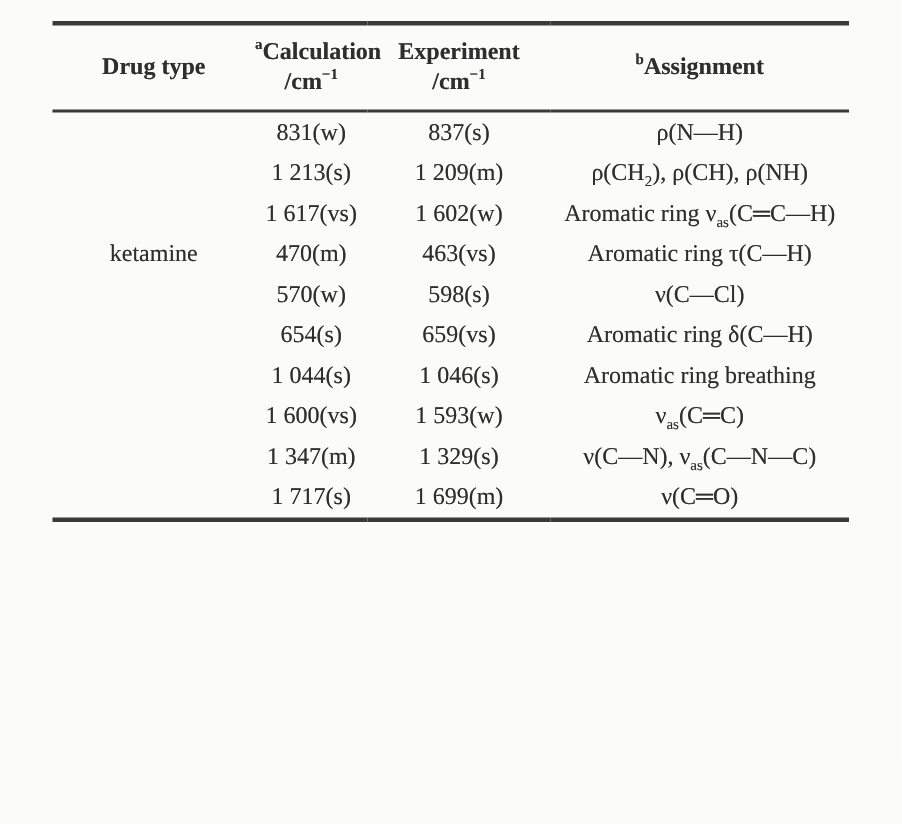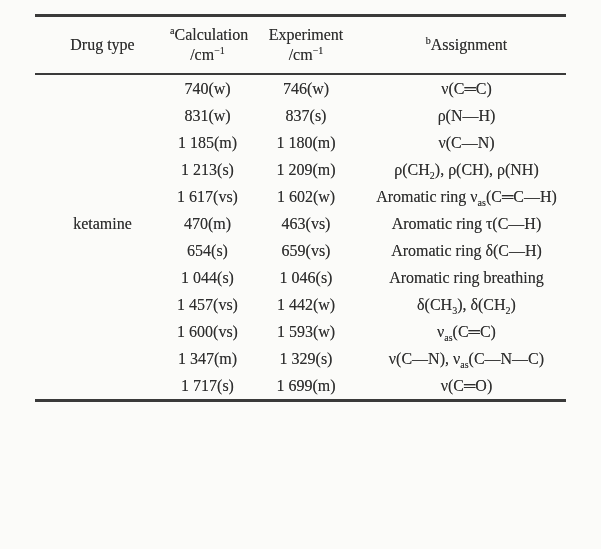--- a/index.html
+++ b/index.html
@@ -20,21 +20,21 @@
     width: 531px;
     border-top: 3px solid #3a3a3a;
     border-bottom: 3px solid #3a3a3a;
     text-shadow: 0 0 0.4px rgba(40,40,40,0.55);
   }
   col.c1 { width: 135px; }
   col.c2 { width: 75px; }
   col.c3 { width: 122px; }
   col.c4 { width: 199px; }
   thead th {
-    font-weight: normal;
+    font-weight: bold;
     border-bottom: 2px solid #3a3a3a;
     height: 56px;
     text-align: center;
     vertical-align: middle;
     padding: 0;
   }
   .hdr-line { line-height: 1.25; }
   tbody td {
     height: 27px;
     padding: 0;
@@ -70,41 +70,29 @@
           <div class="hdr-line">Experiment</div>
           <div class="hdr-line">/cm<sup>−1</sup></div>
         </th>
         <th>
           <span><sup>b</sup>Assignment</span>
         </th>
       </tr>
     </thead>
     <tbody id="table-body">
 
-  <tr>
-    <td></td>
-    <td>740(w)</td>
-    <td>746(w)</td>
-    <td>ν(C═C)</td>
-  </tr>
 
   <tr>
     <td></td>
     <td>831(w)</td>
     <td>837(s)</td>
     <td>ρ(N—H)</td>
   </tr>
 
 
-  <tr>
-    <td></td>
-    <td>1 185(m)</td>
-    <td>1 180(m)</td>
-    <td>ν(C—N)</td>
-  </tr>
 
   <tr>
     <td></td>
     <td>1 213(s)</td>
     <td>1 209(m)</td>
     <td>ρ(CH<sub>2</sub>), ρ(CH), ρ(NH)</td>
   </tr>
 
 
   <tr>
@@ -114,41 +102,41 @@
     <td>Aromatic ring ν<sub>as</sub>(C═C—H)</td>
   </tr>
 
   <tr>
     <td>ketamine</td>
     <td>470(m)</td>
     <td>463(vs)</td>
     <td>Aromatic ring τ(C—H)</td>
   </tr>
 
+  <tr>
+    <td></td>
+    <td>570(w)</td>
+    <td>598(s)</td>
+    <td>ν(C—Cl)</td>
+  </tr>
 
   <tr>
     <td></td>
     <td>654(s)</td>
     <td>659(vs)</td>
     <td>Aromatic ring δ(C—H)</td>
   </tr>
 
   <tr>
     <td></td>
     <td>1 044(s)</td>
     <td>1 046(s)</td>
     <td>Aromatic ring breathing</td>
   </tr>
 
-  <tr>
-    <td></td>
-    <td>1 457(vs)</td>
-    <td>1 442(w)</td>
-    <td>δ(CH<sub>3</sub>), δ(CH<sub>2</sub>)</td>
-  </tr>
 
   <tr>
     <td></td>
     <td>1 600(vs)</td>
     <td>1 593(w)</td>
     <td>ν<sub>as</sub>(C═C)</td>
   </tr>
 
 
   <tr>

